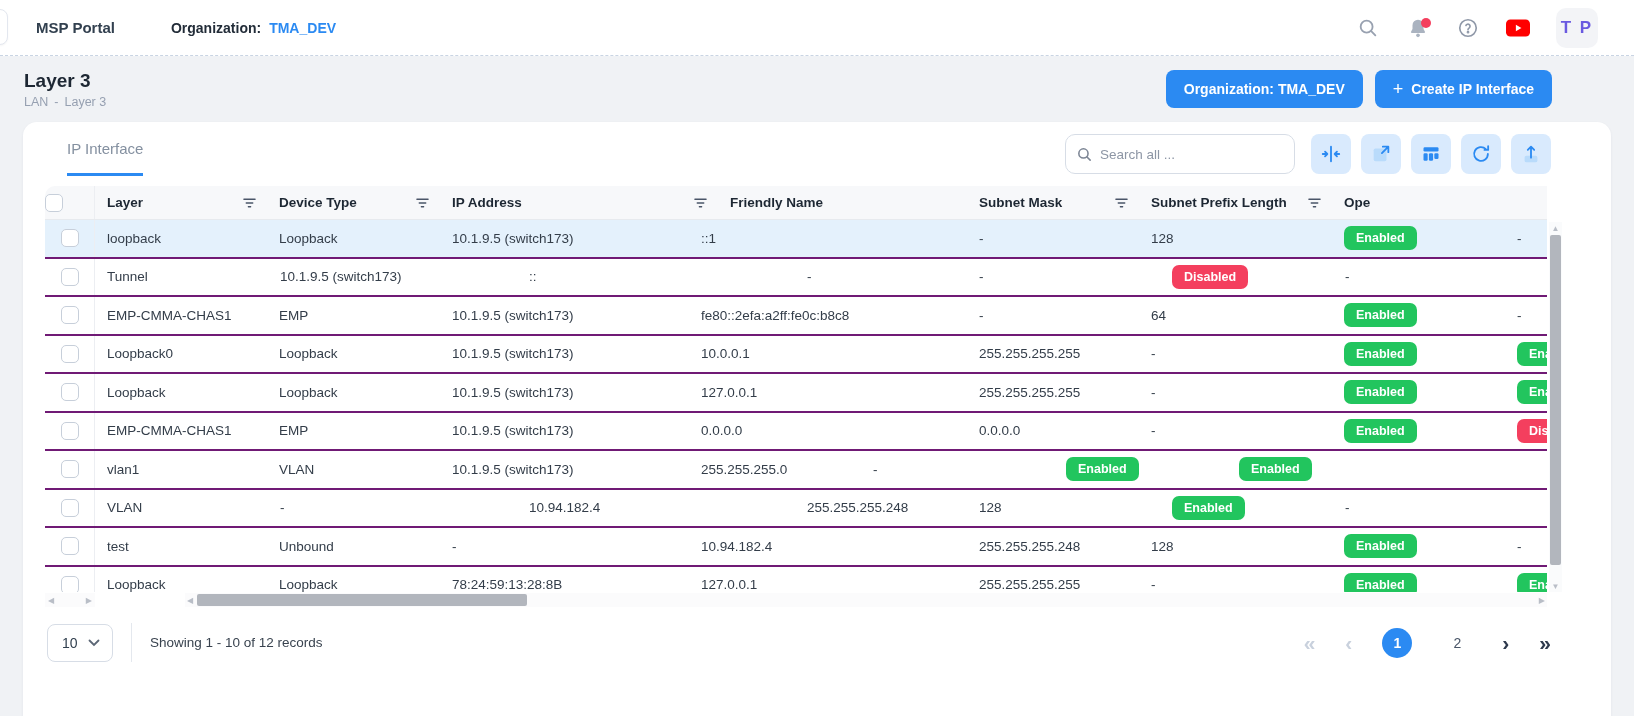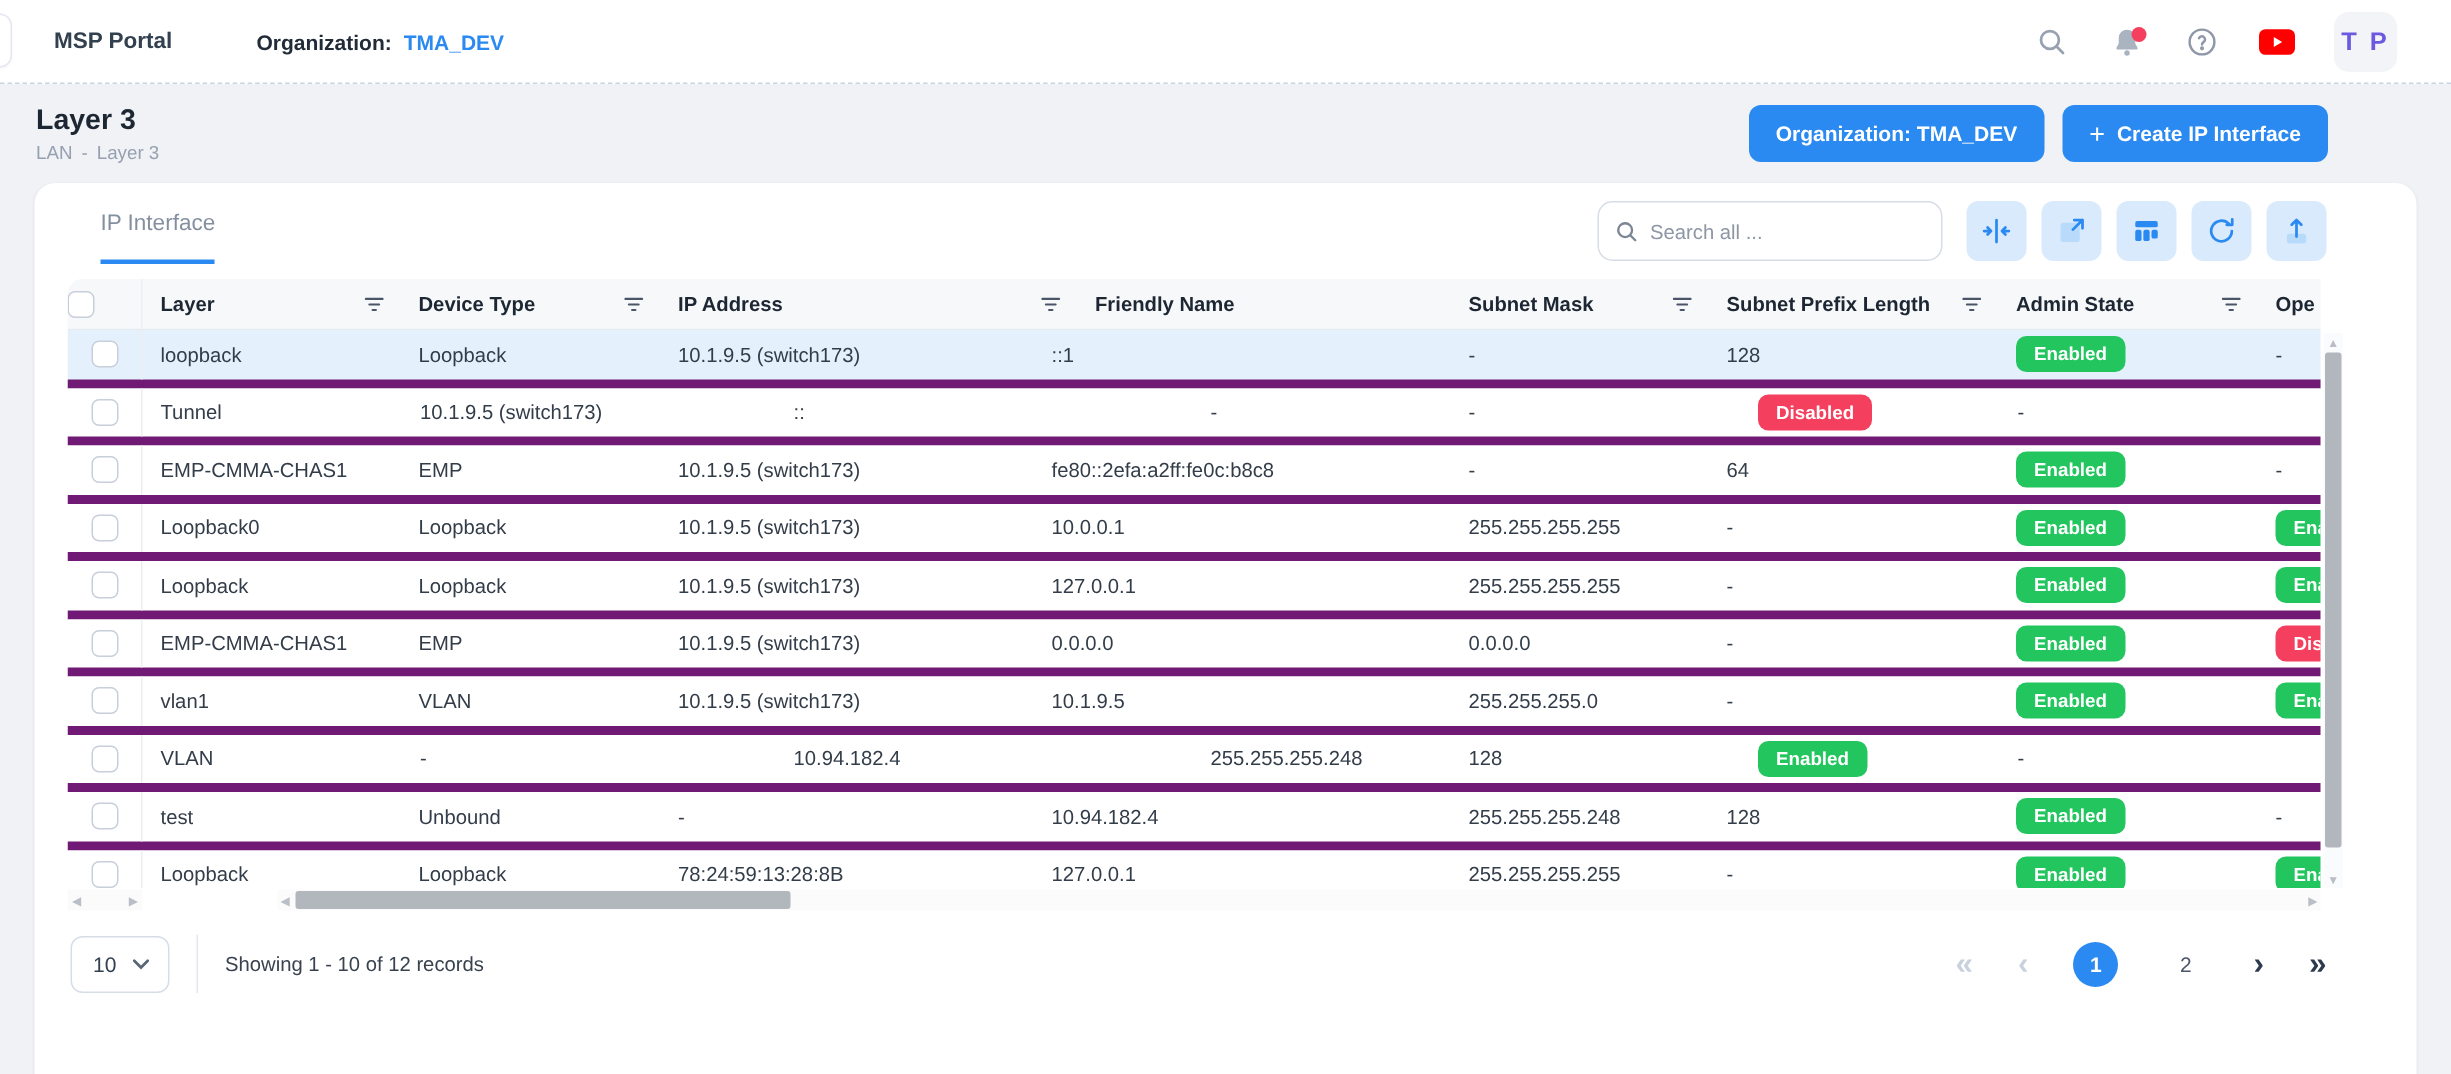--- a/index.html
+++ b/index.html
@@ -42,21 +42,21 @@
     font-size:13.5px; color:#3b4452; font-family:inherit; outline:none; }
   .search-box input::placeholder { color:#8d96a5; }
   .search-box svg { position:absolute; left:11px; top:12px; }
   .icon-btn { width:40px; height:40px; border:none; border-radius:8px; background:#d9eafd; display:flex;
     align-items:center; justify-content:center; cursor:pointer; }
 
   
   .table-region { position:relative; margin:10px 64px 0 22px; width:1502px; }
   .viewport { width:1502px; height:406px; overflow:hidden; }
   .grid { width:1580px; }
-  .tr { display:flex; align-items:center; height:38.5px; border-bottom:6px solid #701a75; background:#fff; }
+  .tr { display:flex; align-items:center; height:38.5px; border-bottom:2px solid #701a75; background:#fff; }
   .tr.head { height:34px; background:#f7f8fa; border-radius:10px 10px 0 0; border-bottom:1px solid #e7eaee; }
   .tr.selected { background:#e4f1fc; }
   .td { flex:0 0 auto; padding:0 10px 0 12px; font-size:13.5px; color:#333d49; white-space:nowrap; overflow:hidden;
     display:flex; align-items:center; height:100%; }
   .head .td { font-weight:700; color:#1d2733; font-size:13.5px; justify-content:space-between; }
   .cb-cell { width:50px; justify-content:center; border-right:1px solid #eceef2; padding:0; }
   .checkbox { width:18px; height:18px; border:1.6px solid #c7cfda; border-radius:5px; background:#fff; cursor:pointer; }
   .badge { display:inline-block; padding:5px 12px; border-radius:7px; font-size:12.5px; font-weight:700; color:#fff; }
   .badge.green { background:#22c55e; }
   .badge.red { background:#f43f5e; }
@@ -243,28 +243,20 @@
               </span>
             </div>
             <div class="td" style="width:193px">
               <span>Subnet Prefix Length</span>
               <span class="filter-ic">
                 <svg width="15" height="13" viewBox="0 0 16 14" fill="none" stroke="#4a5568" stroke-width="1.5" stroke-linecap="round">
                   <path d="M2 3.5h12M4.5 7.5h7M6.8 11.5h2.4"></path>
                 </svg>
               </span>
             </div>
-            <div class="td" style="width:173px">
-              <span>Admin State</span>
-              <span class="filter-ic">
-                <svg width="15" height="13" viewBox="0 0 16 14" fill="none" stroke="#4a5568" stroke-width="1.5" stroke-linecap="round">
-                  <path d="M2 3.5h12M4.5 7.5h7M6.8 11.5h2.4"></path>
-                </svg>
-              </span>
-            </div>
             <div class="td" style="width:120px">
               <span>Ope</span>
             </div>
           </div>
         <div id="tbody">
             <div class="tr selected">
               <div class="td cb-cell">
                 <span class="checkbox"></span>
               </div>
               <div class="td" style="width:172px">
@@ -439,23 +431,20 @@
                 <span class="checkbox"></span>
               </div>
               <div class="td" style="width:172px">
                 <span>vlan1</span>
               </div>
               <div class="td" style="width:173px">
                 <span>VLAN</span>
               </div>
               <div class="td" style="width:249px">
                 <span>10.1.9.5 (switch173)</span>
-              </div>
-              <div class="td" style="width:278px">
-                <span>10.1.9.5</span>
               </div>
               <div class="td" style="width:172px">
                 <span>255.255.255.0</span>
               </div>
               <div class="td" style="width:193px">
                 <span>-</span>
               </div>
               <div class="td" style="width:173px">
                 <span class="badge green">Enabled</span>
               </div>

